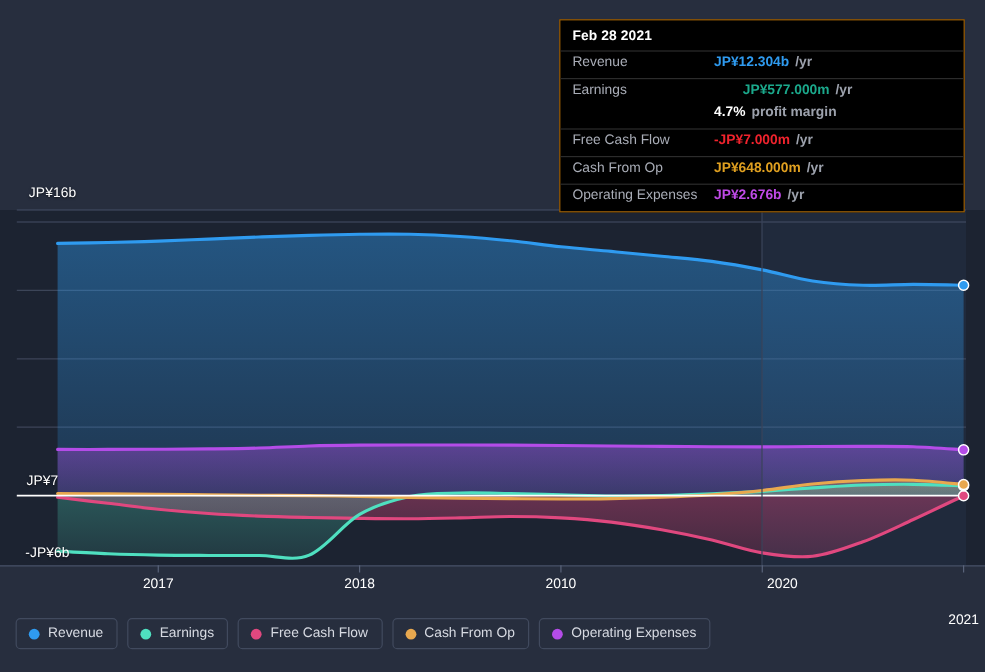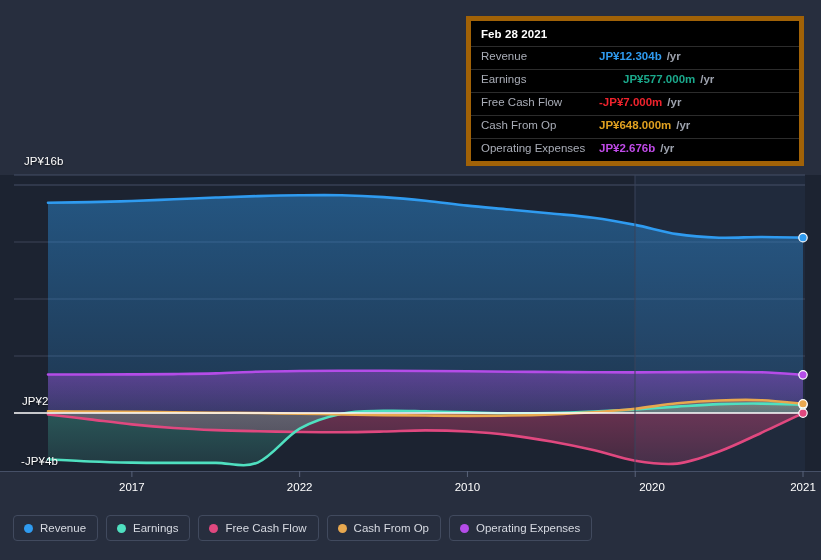--- a/index.html
+++ b/index.html
@@ -66,21 +66,21 @@
     white-space: nowrap;
   }
 
   
   .tooltip {
     position: absolute;
     left: 466px;
     top: 16px;
     width: 338px;
     background: #000000;
-    border: 5px solid #a16207;
+    border: 1px solid #a16207;
     box-sizing: border-box;
     padding: 0;
     z-index: 30;
   }
   .tt-title {
     font-size: 11.5px;
     font-weight: bold;
     color: #ffffff;
     padding: 7px 10px 6px 10px;
     letter-spacing: .1px;
@@ -211,43 +211,47 @@
       <g id="endpoints">
           <circle cx="803" cy="237.67" r="4.2" fill="#2f9bf0" stroke="#ffffff" stroke-width="1.2"></circle>
           <circle cx="803" cy="374.87" r="4.2" fill="#b44ce8" stroke="#ffffff" stroke-width="1.2"></circle>
           <circle cx="803" cy="413.10" r="4.2" fill="#e0487f" stroke="#ffffff" stroke-width="1.2"></circle>
           <circle cx="803" cy="404.78" r="4.2" fill="#4fe0c0" stroke="#ffffff" stroke-width="1.2"></circle>
           <circle cx="803" cy="403.77" r="4.2" fill="#e8a84f" stroke="#ffffff" stroke-width="1.2"></circle>
         </g>
     </svg>
 
     <div class="ylabel ylabel-top">JP¥16b</div>
-    <div class="ylabel ylabel-zero">JP¥2</div>
-    <div class="ylabel ylabel-bot">-JP¥4b</div>
+    <div class="ylabel ylabel-zero">JP¥7</div>
+    <div class="ylabel ylabel-bot">-JP¥6b</div>
 
     <div class="xlabels" id="xlabels">
         <div class="xlabel" style="left: 131.889px; text-align: right;">2017</div>
-        <div class="xlabel" style="left: 299.667px;">2022</div>
+        <div class="xlabel" style="left: 299.667px;">2018</div>
         <div class="xlabel" style="left: 467.444px;">2010</div>
         <div class="xlabel" style="left: 652px;">2020</div>
-        <div class="xlabel" style="left: 803px;">2021</div>
+        <div class="xlabel" style="left: 803px; margin-top: 30px;">2021</div>
       </div>
   </div>
 
   <div class="tooltip">
     <div class="tt-title">Feb 28 2021</div>
     <div id="tt-rows">
         <div class="tt-row">
           <div class="tt-label">Revenue</div>
           <div class="tt-value" style="color: rgb(47, 155, 240);">JP¥12.304b<span class="tt-unit">/yr</span></div>
         </div>
         <div class="tt-row">
           <div class="tt-label">Earnings</div>
           <div class="tt-value" style="color: rgb(27, 169, 140); margin-left: 24px;">JP¥577.000m<span class="tt-unit">/yr</span></div>
         </div>
+        <div class="tt-row noline">
+          <div class="tt-label"></div>
+          <div class="tt-value" style="color: rgb(255, 255, 255);">4.7%<span class="tt-unit">profit margin</span></div>
+        </div>
         <div class="tt-row">
           <div class="tt-label">Free Cash Flow</div>
           <div class="tt-value" style="color: rgb(240, 35, 45);">-JP¥7.000m<span class="tt-unit">/yr</span></div>
         </div>
         <div class="tt-row">
           <div class="tt-label">Cash From Op</div>
           <div class="tt-value" style="color: rgb(224, 160, 32);">JP¥648.000m<span class="tt-unit">/yr</span></div>
         </div>
         <div class="tt-row">
           <div class="tt-label">Operating Expenses</div>

